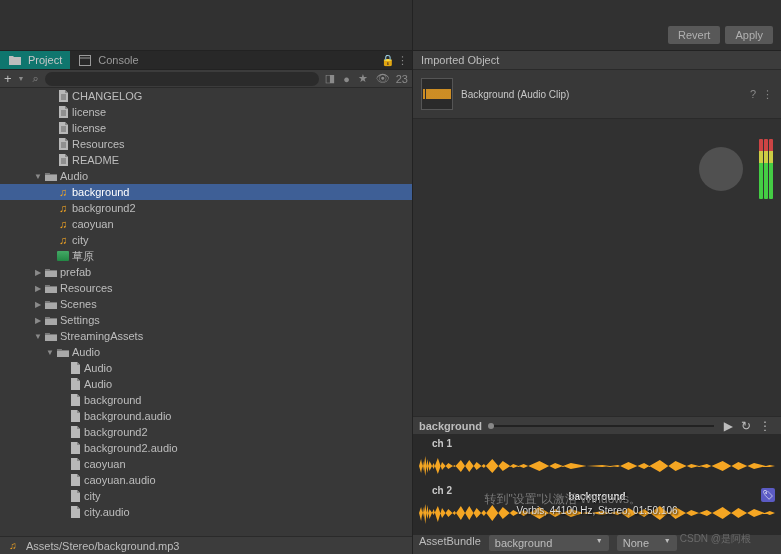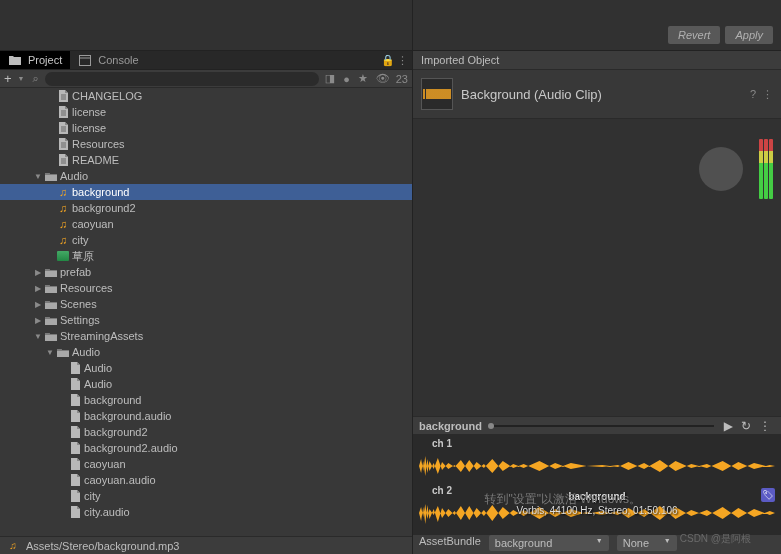--- a/index.html
+++ b/index.html
@@ -2,45 +2,45 @@
 <html><head>
 <meta charset="utf-8">
 <style>
 * { box-sizing: border-box; margin: 0; padding: 0; font-family: Arial, sans-serif; font-size: 11px; }
 body { background: #383838; color: #bdbdbd; width: 781px; height: 554px; overflow: hidden; position: relative; }
 .main { display: flex; height: 100%; }
 .left { width: 413px; display: flex; flex-direction: column; background: #383838; border-right: 1px solid #222; }
 .right { flex: 1; display: flex; flex-direction: column; background: #383838; }
 .top-gap { height: 51px; background: #313131; border-bottom: 1px solid #222; position: relative; }
 .top-buttons { position: absolute; right: 8px; top: 26px; }
-.btn { background: #585858; color: #b0b0b0; border: none; padding: 3px 10px; font-size: 11px; cursor: pointer; margin-left: 2px; border-radius: 2px; font-style: italic; }
+.btn { background: #585858; color: #b0b0b0; border: none; padding: 3px 10px; font-size: 11px; cursor: pointer; margin-left: 2px; border-radius: 2px; }
 .tab-bar { height: 19px; background: #282828; display: flex; align-items: center; border-bottom: 1px solid #222; position: relative; }
 .tab { padding: 2px 8px; display: flex; align-items: center; gap: 4px; color: #9a9a9a; cursor: pointer; }
-.tab.active { background: #000000; color: #c8c8c8; }
+.tab.active { background: #0f766e; color: #c8c8c8; }
 .tab-icons { position: absolute; right: 4px; display: flex; gap: 2px; color: #8a8a8a; }
 .toolbar { height: 18px; background: #3c3c3c; display: flex; align-items: center; padding: 0 4px; gap: 4px; border-bottom: 1px solid #2a2a2a; }
 .plus { color: #bdbdbd; font-size: 13px; cursor: pointer; }
 .search { flex: 1; background: #2b2b2b; border: none; border-radius: 8px; height: 14px; color: #bdbdbd; padding: 0 6px; font-size: 10px; }
 .tb-icon { color: #8a8a8a; cursor: pointer; font-size: 11px; padding: 0 2px; }
 .tree { flex: 1; overflow-y: auto; background: #383838; position: relative; }
 .tree::-webkit-scrollbar { width: 12px; }
 .tree::-webkit-scrollbar-track { background: #2e2e2e; }
 .tree::-webkit-scrollbar-thumb { background: #5a5a5a; border-radius: 6px; }
 .row { height: 16px; display: flex; align-items: center; padding-left: 0; cursor: pointer; white-space: nowrap; }
 .row.selected { background: #3e5f96; color: #fff; }
 .arrow { width: 12px; text-align: center; color: #8a8a8a; font-size: 8px; display: inline-block; }
 .ico { width: 14px; height: 14px; display: inline-flex; align-items: center; justify-content: center; margin-right: 2px; font-size: 10px; }
 .ico-audio { color: #f5a623; }
 .ico-img { background: linear-gradient(#4a6, #284); width: 12px; height: 10px; border-radius: 1px; } .indent1 { padding-left: 32px; } .indent2 { padding-left: 44px; } .indent3 { padding-left: 56px; }
 .path-bar { height: 18px; background: #3c3c3c; border-top: 1px solid #2a2a2a; display: flex; align-items: center; padding: 0 6px; gap: 4px; color: #bdbdbd; }
 .insp-header { height: 19px; background: #3c3c3c; border-bottom: 1px solid #2a2a2a; display: flex; align-items: center; padding: 0 8px; color: #bdbdbd; }
 .insp-obj { padding: 8px; display: flex; align-items: center; gap: 8px; border-bottom: 1px solid #2a2a2a; position: relative; }
 .thumb { width: 32px; height: 32px; background: #2a2a2a; border: 1px solid #555; display: flex; align-items: center; justify-content: center; }
 .thumb-wave { width: 28px; height: 10px; background: linear-gradient(90deg, #f5a623 0%, #f5a623 2%, transparent 2%, transparent 4%, #f5a623 4%, #f5a623 8%, transparent 8%, transparent 10%, #f5a623 10%, #f5a623 100%); opacity: 0.8; }
-.obj-name { color: #c8c8c8; font-size: 13px; }
+.obj-name { color: #c8c8c8; font-size: 10px; }
 .info-icons { position: absolute; right: 8px; display: flex; gap: 6px; color: #8a8a8a; font-size: 12px; }
 .preview-area { flex: 1; background: #313131; position: relative; display: flex; flex-direction: column; }
 .preview-top { flex: 1; position: relative; }
 .knob { position: absolute; right: 38px; top: 28px; width: 44px; height: 44px; border-radius: 50%; background: #505050; }
 .vu { position: absolute; right: 6px; top: 20px; width: 16px; height: 60px; display: flex; gap: 1px; }
 .vu-bar { width: 4px; background: linear-gradient(to top, #4c4 0%, #4c4 60%, #cc4 60%, #cc4 80%, #c44 80%); border-radius: 1px; }
 .play-header { height: 18px; background: #3c3c3c; display: flex; align-items: center; padding: 0 6px; border-top: 1px solid #2a2a2a; }
 .play-name { color: #bdbdbd; font-weight: bold; }
 .play-track { flex: 1; height: 2px; background: #222; margin: 0 6px; position: relative; }
 .play-track::after { content: ''; position: absolute; left: 0; width: 6px; height: 6px; background: #888; border-radius: 50%; top: -2px; }

